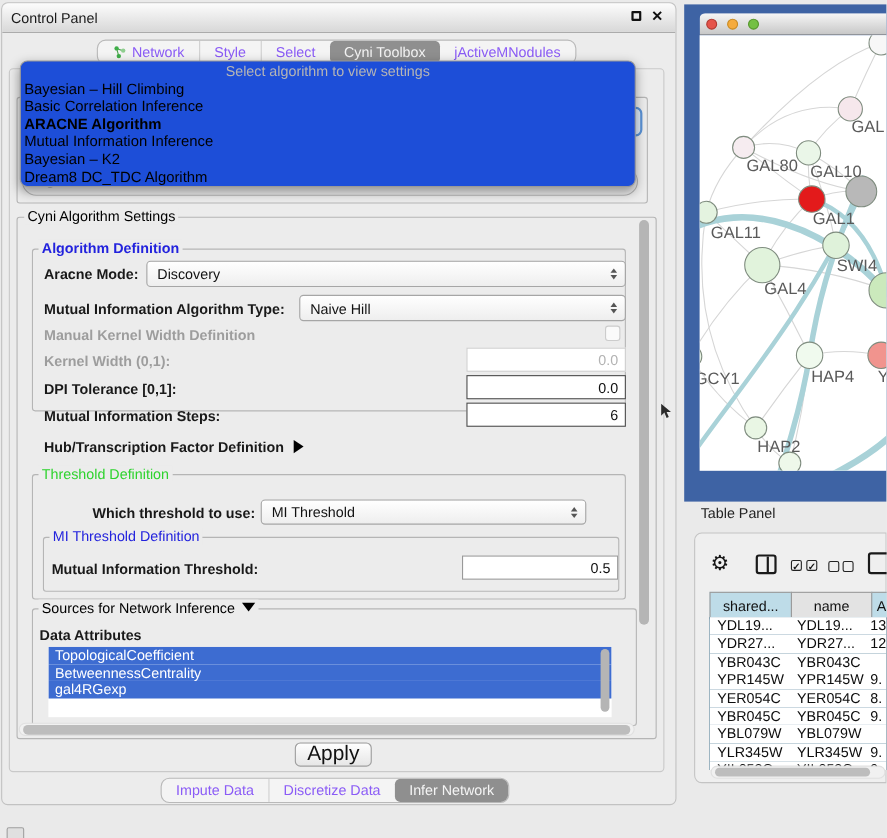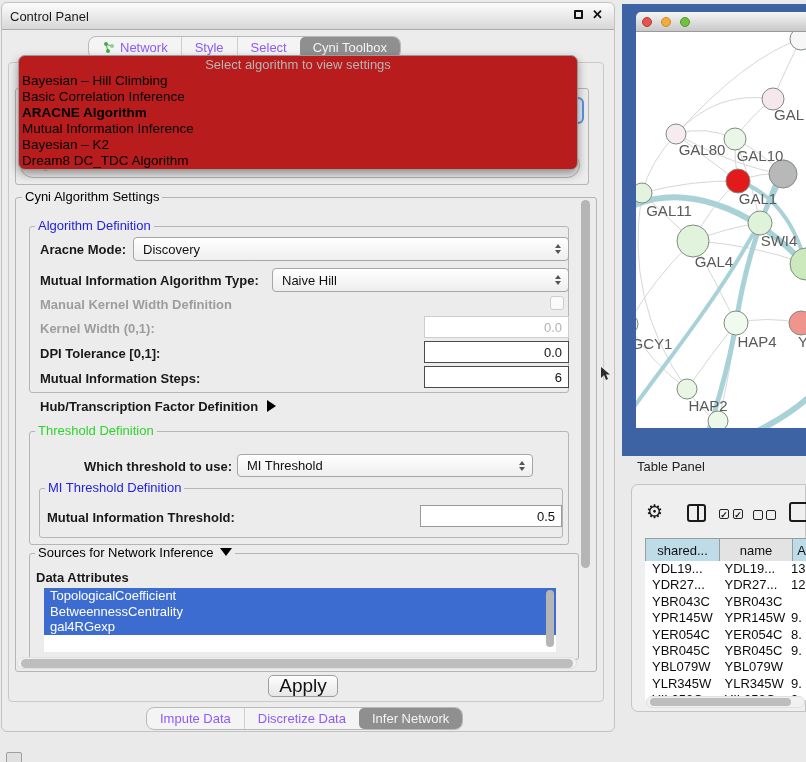--- a/index.html
+++ b/index.html
@@ -23,21 +23,21 @@
 
   .content-box{left:8px;top:62px;width:596px;height:640px;border:1px solid #c9c9c9;border-radius:4px;background:#ececec;}
 
   
   .grp{border:1px solid #b5b5b5;border-radius:3px;}
   .glabel{position:absolute;background:#ececec;padding:0 3px;font-size:13px;white-space:nowrap;}
   .blue{color:#2222dd;}
   .green{color:#2ed32e;}
 
   
-  .popup{left:18px;top:55px;width:560px;height:115px;background:#b91c1c;border:1px solid #999;border-radius:7px;box-shadow:0 4px 10px rgba(0,0,0,.38);z-index:30;}
+  .popup{left:18px;top:55px;width:560px;height:115px;background:#1d4ed8;border:1px solid #999;border-radius:7px;box-shadow:0 4px 10px rgba(0,0,0,.38);z-index:30;}
   .popup-prompt{height:17px;line-height:17px;text-align:center;color:#b5b5b5;font-size:13px;}
   .pitem{height:16px;line-height:16px;padding-left:3px;font-size:13.5px;color:#000;white-space:nowrap;}
   .pitem.bold{font-weight:bold;}
 
   
   .combo{background:linear-gradient(#ffffff,#eeeeee);border:1px solid #a6a6a6;border-radius:4px;display:flex;align-items:center;font-size:13px;color:#111;}
   .combo .tx{flex:1;padding-left:9px;white-space:nowrap;overflow:hidden;}
   .arrows{width:15px;display:flex;flex-direction:column;align-items:center;justify-content:center;gap:2px;margin-right:3px;}
   .tri-up{width:0;height:0;border-left:3.5px solid transparent;border-right:3.5px solid transparent;border-bottom:4px solid #555;}
   .tri-dn{width:0;height:0;border-left:3.5px solid transparent;border-right:3.5px solid transparent;border-top:4px solid #555;}
@@ -102,20 +102,23 @@
       </div>
       <div class="tab">
         <span>Style</span>
       </div>
       <div class="tab">
         <span>Select</span>
       </div>
       <div class="tab sel">
         <span>Cyni Toolbox</span>
       </div>
+      <div class="tab">
+        <span>jActiveMNodules</span>
+      </div>
     </div>
 
   <div class="abs content-box"></div>
 
   <div class="abs grp" style="left:15px;top:88px;width:574px;height:97px;"></div>
   <div class="abs bg-combo-text" style="left:42px;top:156px;z-index:1;">gal-filtered sif default node</div>
   <div class="abs" style="left:20px;top:152px;width:560px;height:26px;border:1px solid #b5b5b5;border-radius:13px;z-index:0;"></div>
   <div class="abs" style="left:558px;top:97px;width:26px;height:27px;border:2px solid #5b93d6;border-radius:6px;background:#dce9f8;z-index:1;display:flex;align-items:center;justify-content:center;">
     <span class="arrows">
         <span class="tri-up"></span>
@@ -133,21 +136,21 @@
         <div class="pitem">Bayesian – K2</div>
         <div class="pitem">Dream8 DC_TDC Algorithm</div>
       </div>
   </div>
 
   <div class="abs grp" style="left:15px;top:197px;width:582px;height:475px;">
     <span class="glabel" style="left:6px;top:-9px;">Cyni Algorithm Settings</span>
   </div>
   <div class="abs sb-v" style="left:581px;top:200px;width:9px;height:368px;"></div>
 
-  <div class="abs grp" style="left:29px;top:226px;width:540px;height:167px;">
+  <div class="abs grp" style="left:29px;top:226px;width:540px;height:148px;font-weight:bold;">
     <span class="glabel blue" style="left:5px;top:-9px;">Algorithm Definition</span>
   </div>
   <div class="abs lbl" style="left:40px;top:242px;">Aracne Mode:</div>
   <div class="abs combo" style="left:133px;top:237px;width:436px;height:24px;">
     <span class="tx">Discovery</span>
     <span class="arrows">
         <span class="tri-up"></span>
         <span class="tri-dn"></span>
       </span>
   </div>

